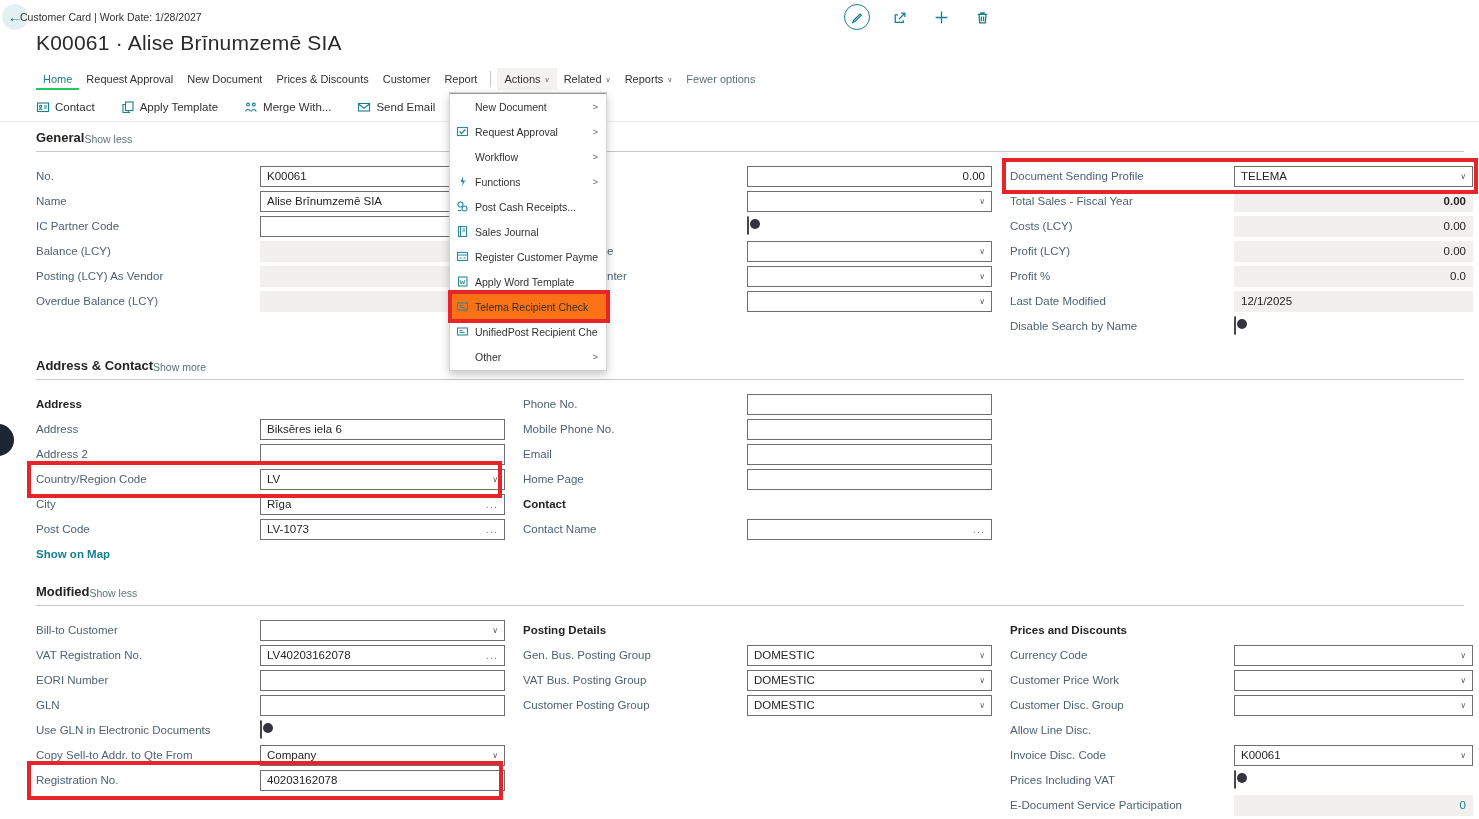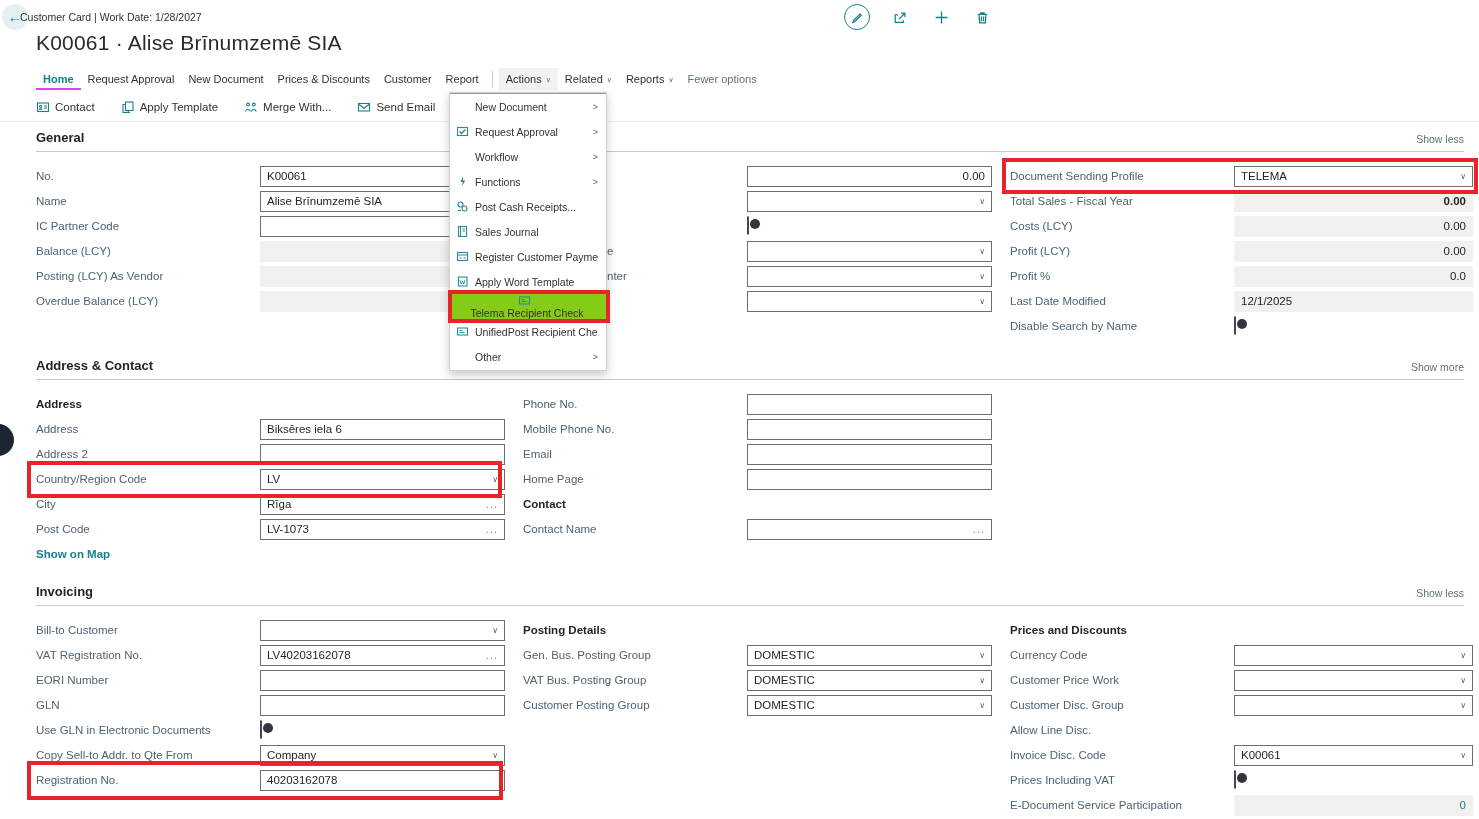--- a/index.html
+++ b/index.html
@@ -15,34 +15,34 @@
   .top-ico svg { stroke:#17808d; fill:none; stroke-width:1.2; }
   #edit-circ { border:1px solid #17808d; border-radius:50%; }
 
   
   #page-title { position:absolute; left:36px; top:31px; font-size:21px; font-weight:300; color:#2b2a29; letter-spacing:.2px; }
 
   
   #menubar { position:absolute; left:36px; top:66px; height:26px; display:flex; align-items:center; font-size:11px; color:#323130; }
   .tab { padding:5px 7px; white-space:nowrap; cursor:pointer; display:flex; align-items:center; gap:4px; }
   .tab .chev { font-size:7px; color:#605e5c; margin-top:1px; }
-  .tab.active { color:#17808d; border-bottom:2px solid #d946ef; font-weight:bold; padding-bottom:3px; }
+  .tab.active { color:#17808d; border-bottom:2px solid #22c55e; font-weight:normal; padding-bottom:3px; }
   .tab.open { background:#f3f2f1;align-items:center; }
   .tab.fewer { color:#5d737a; }
   .menusep { width:1px; height:16px; background:#c8c6c4; margin:0 6px; }
 
   
   #toolbar { position:absolute; left:36px; top:94px; height:26px; display:flex; align-items:center; gap:26px; font-size:11.5px; color:#323130; }
   .tbi { display:flex; align-items:center; gap:5px; cursor:pointer; white-space:nowrap; }
   .tbi svg { stroke:#17808d; fill:none; stroke-width:1.1; }
   #toolbar-rule { position:absolute; left:0; top:121px; width:1479px; height:1px; background:#edebe9; }
 
   
   .section { position:absolute; left:36px; width:1428px; }
-  .sec-head { display:flex; justify-content:space-between; align-items:flex-end; }
+  .sec-head { display:flex; justify-content:flex-start; align-items:flex-end; }
   .sec-title { font-size:13px; font-weight:bold; color:#252423; }
   .sec-link { font-size:10.5px; color:#5f7176; cursor:pointer; }
   .sec-rule { margin-top:6px; height:1px; background:#cac8c6; }
   .col { position:absolute; top:36px; }
   .c1 { left:0; width:461px; }
   .c2 { left:487px; width:461px; }
   .c3 { left:974px; width:454px; }
 
   .row { position:relative; display:flex; align-items:center; height:20px; margin-bottom:5px; }
   .lbl { width:216px; font-size:11.5px; color:#4f6272; white-space:nowrap; overflow:hidden; flex:none; display:flex; align-items:center; }
@@ -79,21 +79,21 @@
   
   .redbox::after { content:""; position:absolute; border:4px solid #e8242b; pointer-events:none; z-index:40; }
   #row-dsp::after { left:-8px; right:-14px; top:-8px; bottom:-8px; }
   #row-crc::after { left:-9px; right:-5px; top:-8px; bottom:-9px; }
   #row-reg::after { left:-9px; right:-6px; top:-9px; bottom:-10px; }
 
   
   #actions-menu { position:absolute; left:449px; top:92px; width:158px; background:#fff; z-index:30;
     border:1px solid #d1d1d1; box-shadow:0 4px 9px rgba(0,0,0,.22), 0 1px 0 #9a9a9a inset; padding:1px 0; }
   .mi { position:relative; height:25px; display:flex; align-items:center; padding:0 8px 0 6px; cursor:pointer; }
-  .mi.hl { background:#84cc16;flex-direction:column; }
+  .mi.hl { background:#f97316; }
   .mi-icon { width:19px; flex:none; display:flex; align-items:center; }
   .mi-icon svg { stroke:#2b8a97; fill:none; stroke-width:1.1; }
   .mi-label { flex:1; font-size:10.5px; color:#323130; white-space:nowrap; overflow:hidden; }
   .mi-chev { font-size:9px; color:#605e5c; }
   .mi.redbox::after { left:-2px; right:-4px; top:-4px; bottom:-4px; }
 
   
   #floating-widget { position:absolute; left:-18px; top:424px; width:32px; height:32px; border-radius:50%;
     background:#1d2433; z-index:20; }
 </style>
@@ -434,21 +434,21 @@
             <span class="val"></span>
             <span class="lkpdots">...</span>
           </span>
         </span>
     </div>
   </div>
 </div>
 
 <div class="section" style="top:584px; height:232px;">
   <div class="sec-head">
-    <span class="sec-title">Invoicing</span>
+    <span class="sec-title">Modified</span>
     <span class="sec-link">Show less</span>
   </div>
   <div class="sec-rule"></div>
 
   <div class="col c1">
     <div class="row">
       <span class="lbl">Bill-to Customer</span>
         <span class="dots"></span>
       <span class="fldwrap">
           <span class="fld sel">

